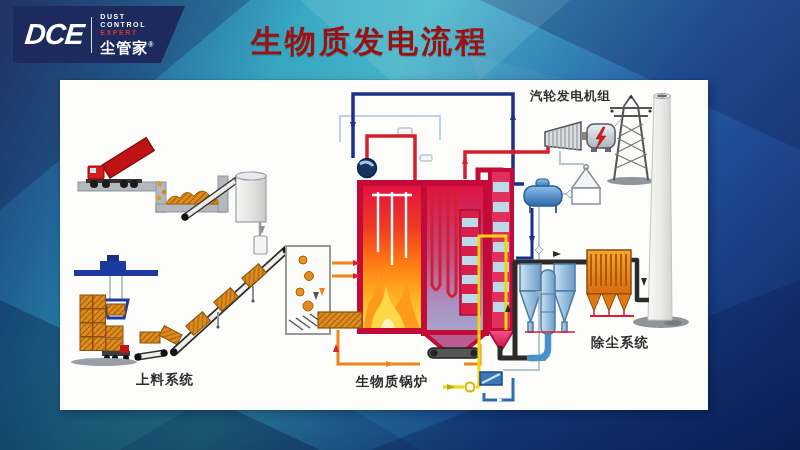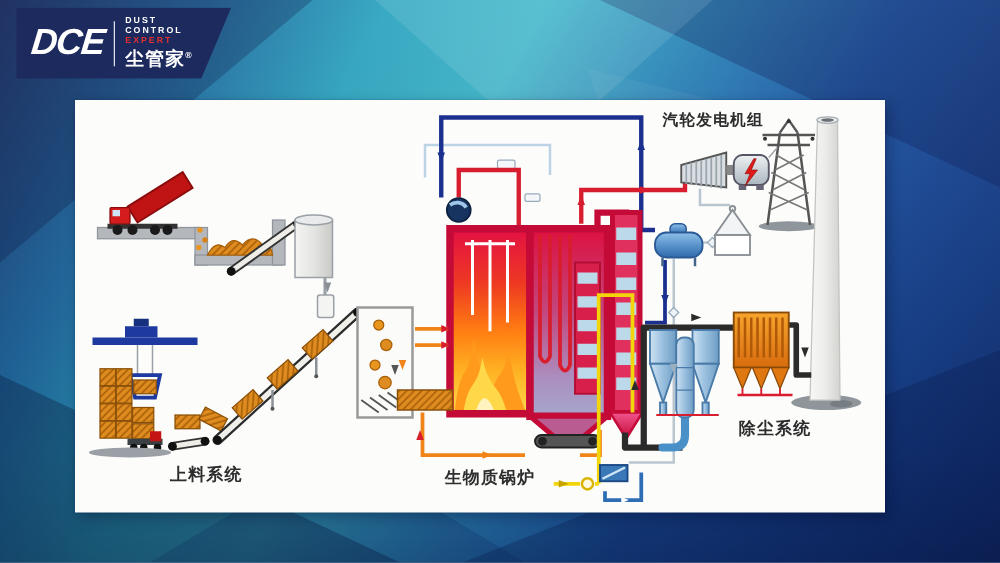--- a/index.html
+++ b/index.html
@@ -61,20 +61,21 @@
     <div class="logo-acronym">DCE</div>
     <div class="logo-div"></div>
     <div class="logo-right">
       <span class="logo-tag">DUST</span>
       <span class="logo-tag">CONTROL</span>
       <span class="logo-tag red">EXPERT</span>
       <span class="logo-brand"><span>尘管家</span><sup>®</sup></span>
     </div>
   </div>
 
+  <div class="title">生物质发电流程</div>
 
   <div class="panel">
     <svg width="648" height="330" viewBox="0 0 648 330">
       <defs>
         <linearGradient id="gFurn" x1="0" y1="0" x2="0" y2="1">
           <stop offset="0" stop-color="#e31043"></stop>
             <stop offset=".3" stop-color="#ee3a22"></stop>
           <stop offset=".55" stop-color="#ff7d12"></stop>
             <stop offset=".78" stop-color="#ffb424"></stop>
           <stop offset="1" stop-color="#ffd84e"></stop>

